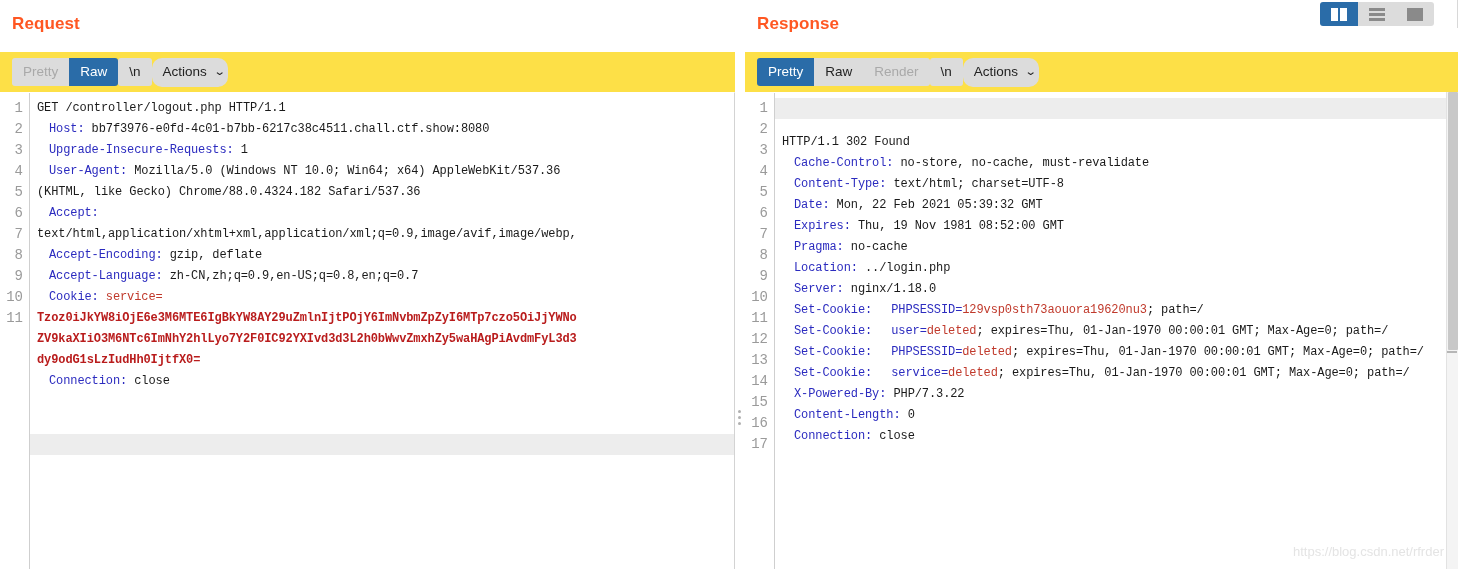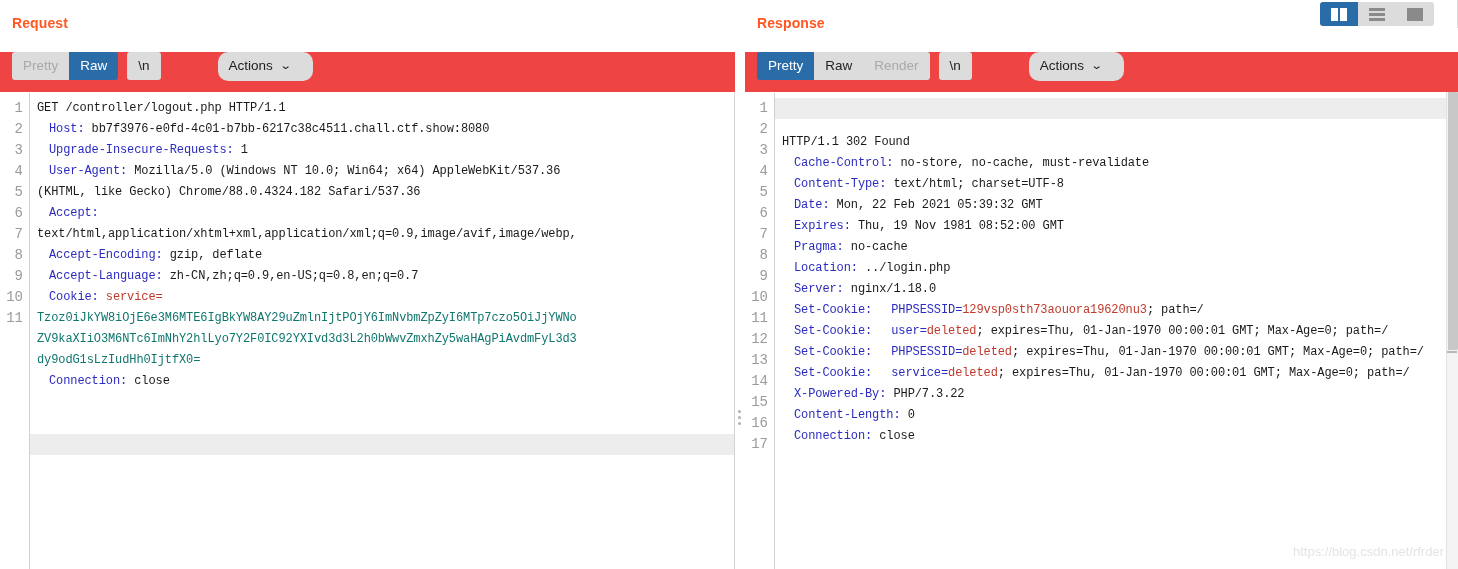--- a/index.html
+++ b/index.html
@@ -29,56 +29,55 @@
   #splitter      { width: 10px; background: #ffffff; position: relative; flex: 0 0 10px; }
   #response-pane { width: 713px; }
 
   .pane-header {
     height: 52px;
     padding: 14px 0 0 12px;
     background: #ffffff;
     flex: 0 0 52px;
   }
   .pane-title {
-    font-size: 14px;
+    font-size: 17px;
     font-weight: bold;
     color: #ff5722;
     letter-spacing: .1px;
   }
 
   
   .toolbar {
     height: 40px;
     padding: 0 0 0 12px;
     display: flex;
-    align-items: flex-start;
-    gap: 9px;
+    align-items: center;
     flex: 0 0 40px;
-    background: #ef4444;
+    background: #fde047;
   }
   .btn-group {
     display: flex;
     border-radius: 3px;
     overflow: hidden;
   }
   .tbtn {
     font-family: "Liberation Sans", sans-serif;
     font-size: 13.5px;
     color: #222;
     background: #dcdcdc;
     border: none;
     padding: 5px 11px 6px;
     line-height: 17px;
     cursor: pointer;
     white-space: nowrap;
   }
   .tbtn.active   { background: #2a6ca8; color: #ffffff; }
   .tbtn.disabled { color: #a9a9a9; cursor: default; }
   .tbtn.single   { border-radius: 3px; }
-  .tbtn.actions  { border-radius: 10px; padding-right: 23px; margin-left: 48px; }
+  .tbtn.actions  { border-radius: 10px; padding-right: 4px; }
   .caret {
     display: inline-block;
     margin-left: 8px;
     font-size: 11px;
     transform: scaleX(1.35) translateY(-1px);
   }
 
   
   #layout-toggle {
     position: absolute;
@@ -143,21 +142,21 @@
     line-height: 21px;
     font-family: "Liberation Mono", monospace;
     font-size: 12px;
     color: #1a1a1a;
     white-space: pre;
     letter-spacing: -.1px;
   }
   .code .row.hl { background: #ededed; margin-top: 34px; }
   .hdr  { color: #2b2bbf; margin-left: 12px; }
   .val  { color: #1a1a1a; }
-  .ck   { color: #0f766e; }
+  .ck   { color: #b91c1c; font-weight: bold; }
   .ckv  { color: #c0392b; }
 
   
   .hlband {
     position: absolute;
     left: 0; right: 0;
     height: 21px;
     background: #ededed;
     z-index: 0;
   }

